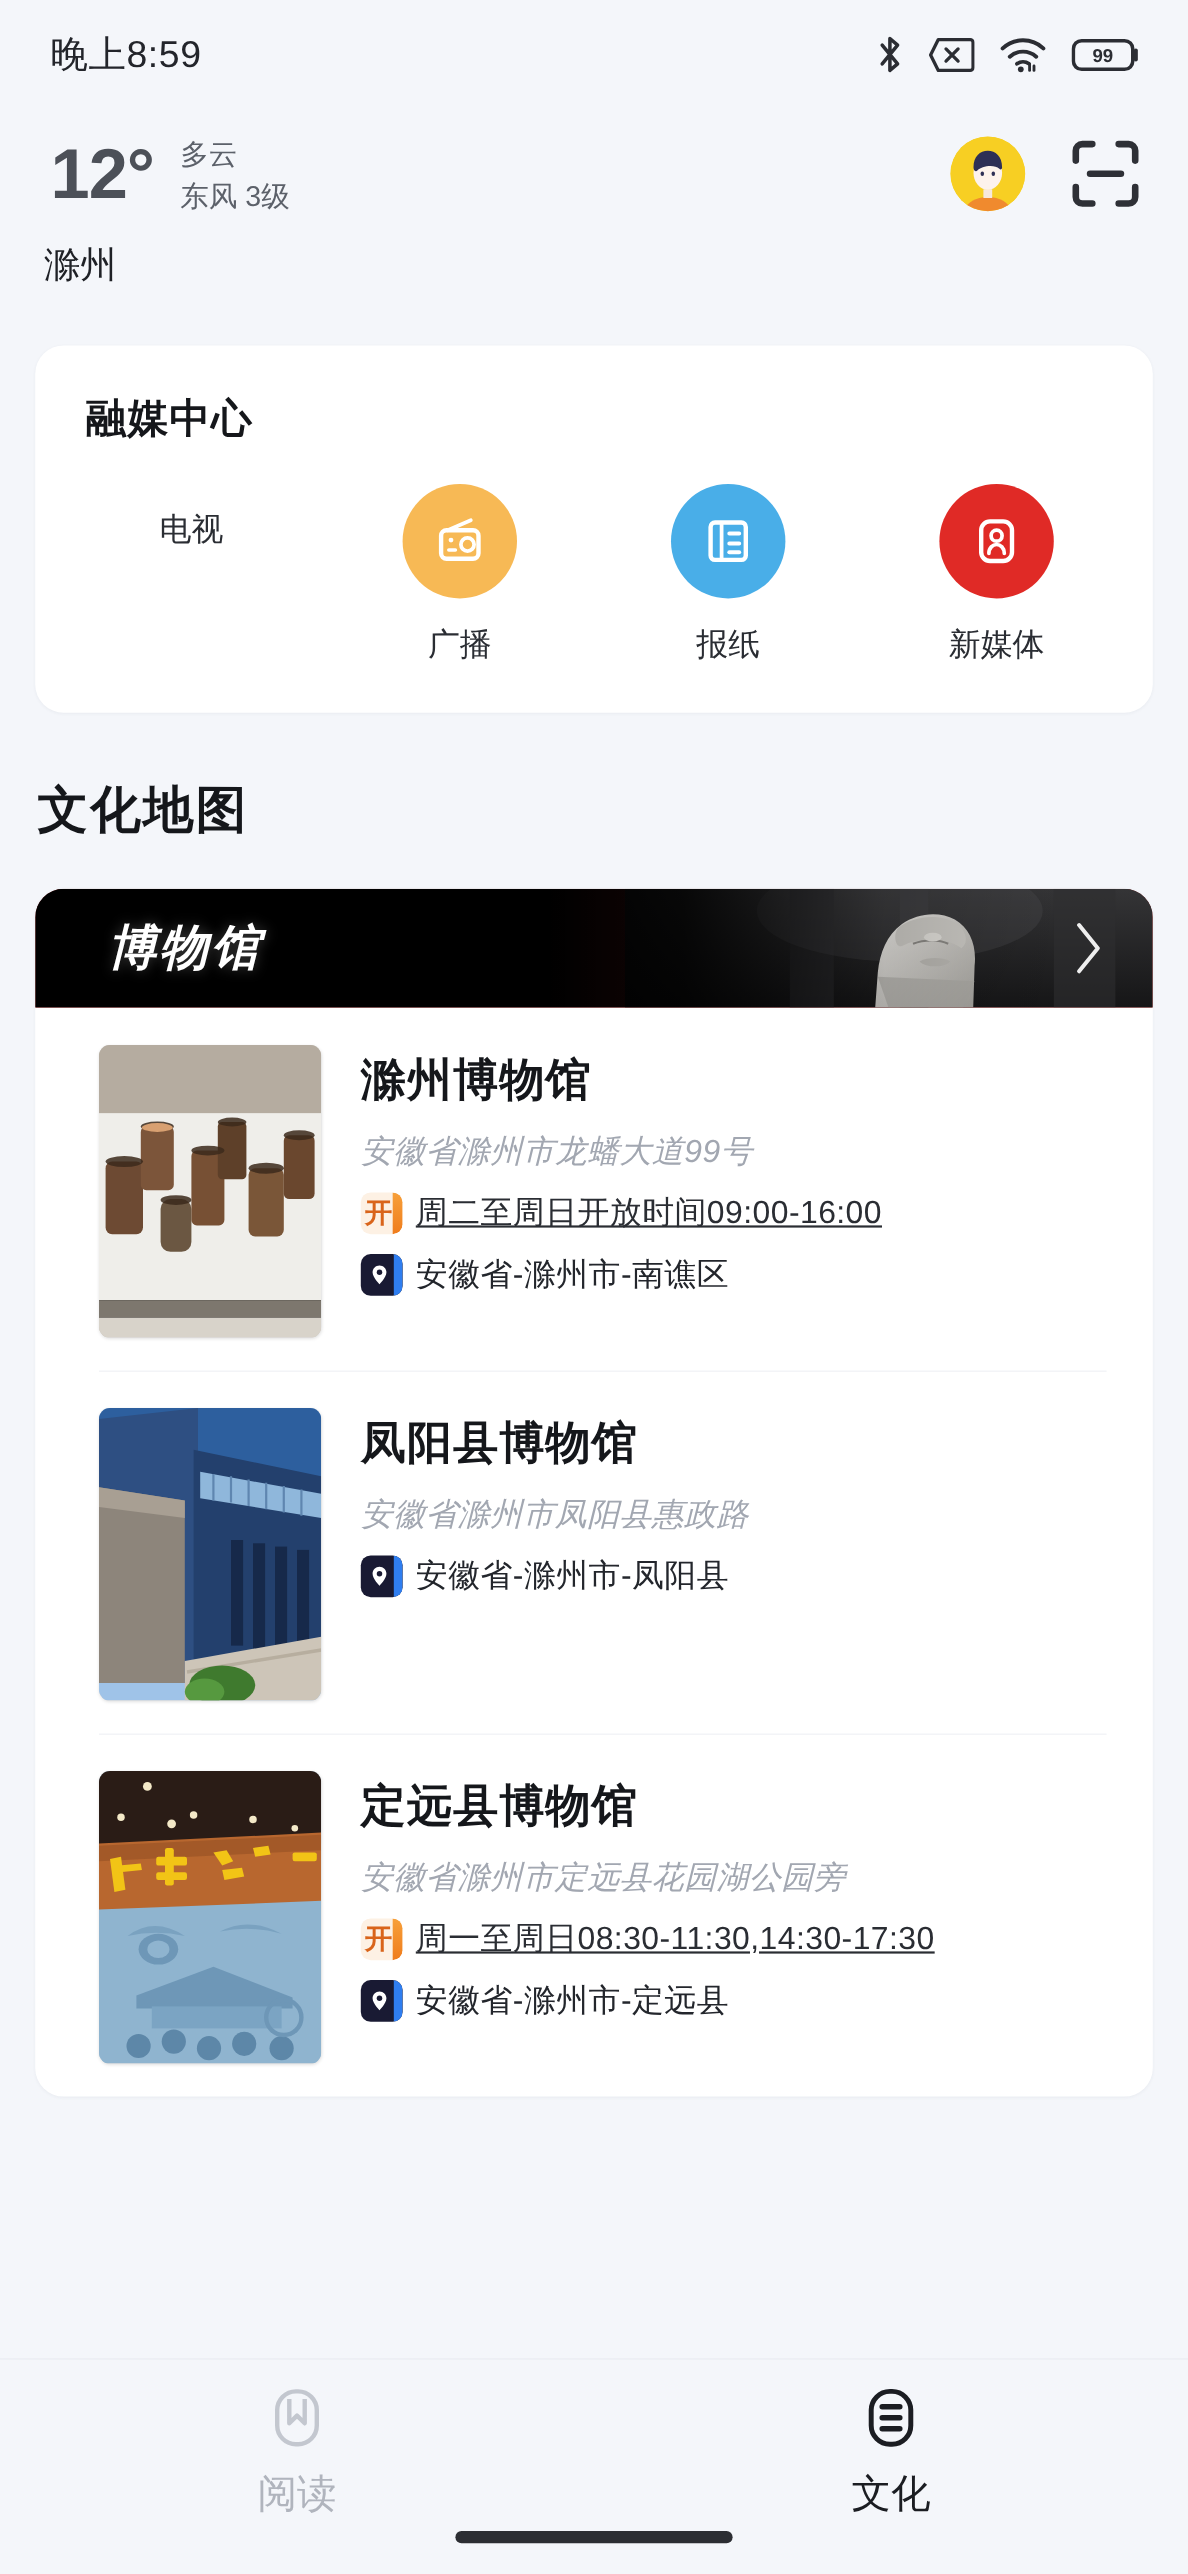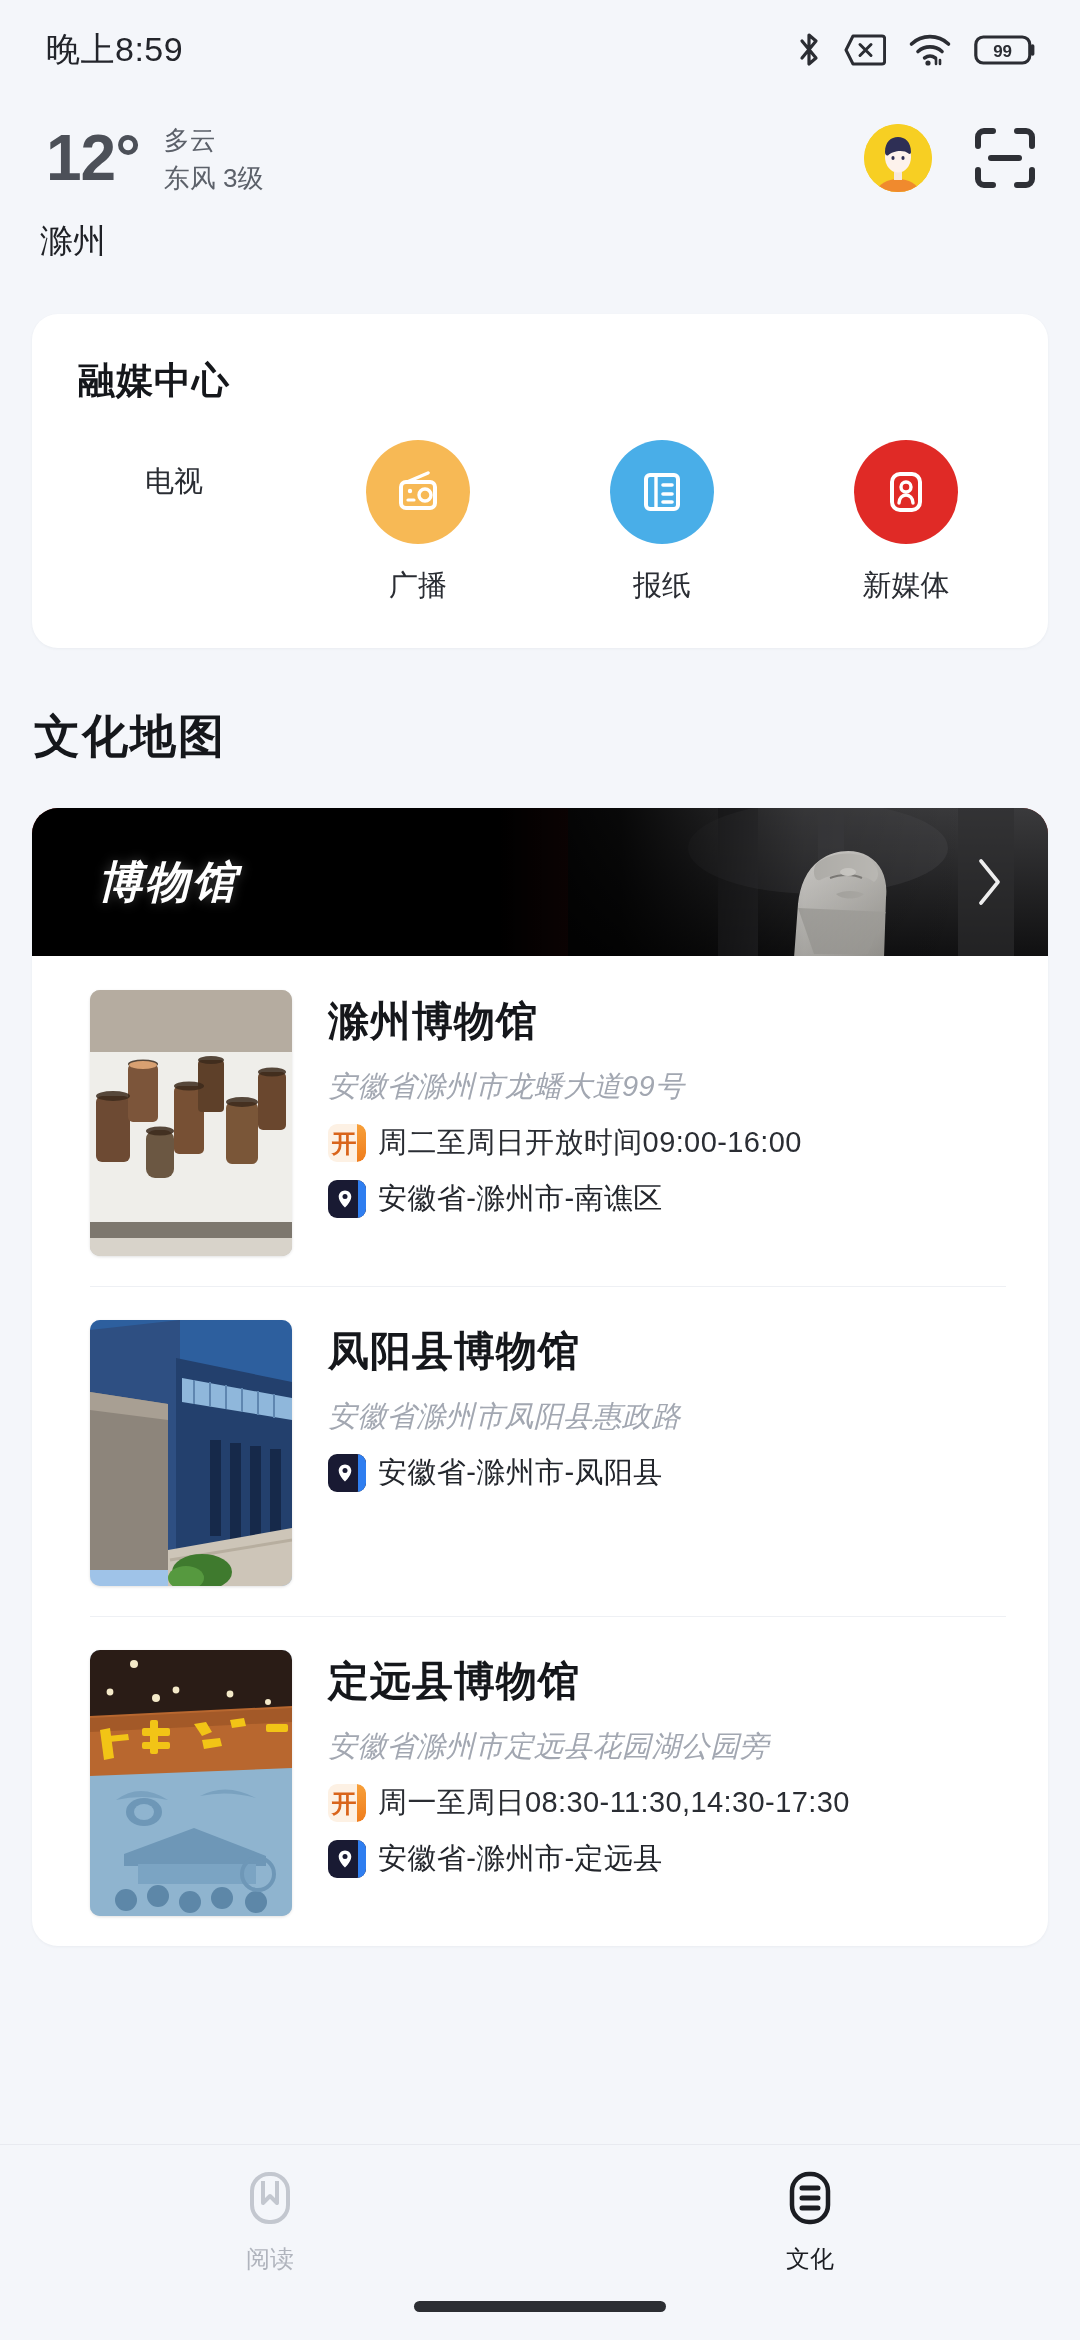--- a/index.html
+++ b/index.html
@@ -70,21 +70,21 @@
     padding:58px 0 0 34px; letter-spacing:2px;
   }
 
   
   .mapcard{
     margin:40px 32px 0 32px; background:#fff;
     border-radius:26px; overflow:hidden;
     box-shadow:0 1px 3px rgba(40,50,80,.05);
   }
   .banner{
-    height:148px; position:relative; overflow:hidden;
+    height:108px; position:relative; overflow:hidden;
     background:#7f1d1d;
     font-family:Liberation Serif, serif;
   }
   .banner-photo{
     position:absolute; right:0; top:0; width:480px; height:100%;
   }
   .banner-grad{
     position:absolute; inset:0;
     background:linear-gradient(90deg,#000 0%,#000 46%,rgba(0,0,0,.85) 58%,rgba(0,0,0,.15) 76%,rgba(0,0,0,0) 92%);
   }
@@ -134,32 +134,32 @@
   }
   .badge-loc{ background:#191a33; }
   .badge-loc .bg-edge{
     position:absolute; right:0; top:0; bottom:0; width:8px;
     background:#2f7ef0; border-radius:0 9px 9px 0;
   }
   .meta-text{
     margin-left:12px; font-size:29px; color:#23262c; letter-spacing:.4px;
     white-space:nowrap;
   }
-  .meta-text.open-text{ color:#2a2d33; }
+  .meta-text.open-text{ color:#2a2d33;text-decoration:underline; }
 
   
   .tabbar{
     position:absolute; left:0; right:0; bottom:0; height:196px;
     background:#f4f6fa; border-top:1px solid #e8eaf0;
     display:flex; align-items:flex-start; padding-top:22px;
   }
   .tab{
     flex:1; display:flex; flex-direction:column; align-items:center; gap:14px;
   }
-  .tab-label{ font-size:24px; }
+  .tab-label{ font-size:36px; }
   .tab.active .tab-label{ color:#1b1d22; }
   .tab.inactive .tab-label{ color:#b0b4bd; }
   .home-indicator{
     position:absolute; left:50%; transform:translateX(-50%); bottom:28px;
     width:252px; height:11px; border-radius:6px; background:#2c2e33;
   }
 </style>
 </head>
 <body>
 

